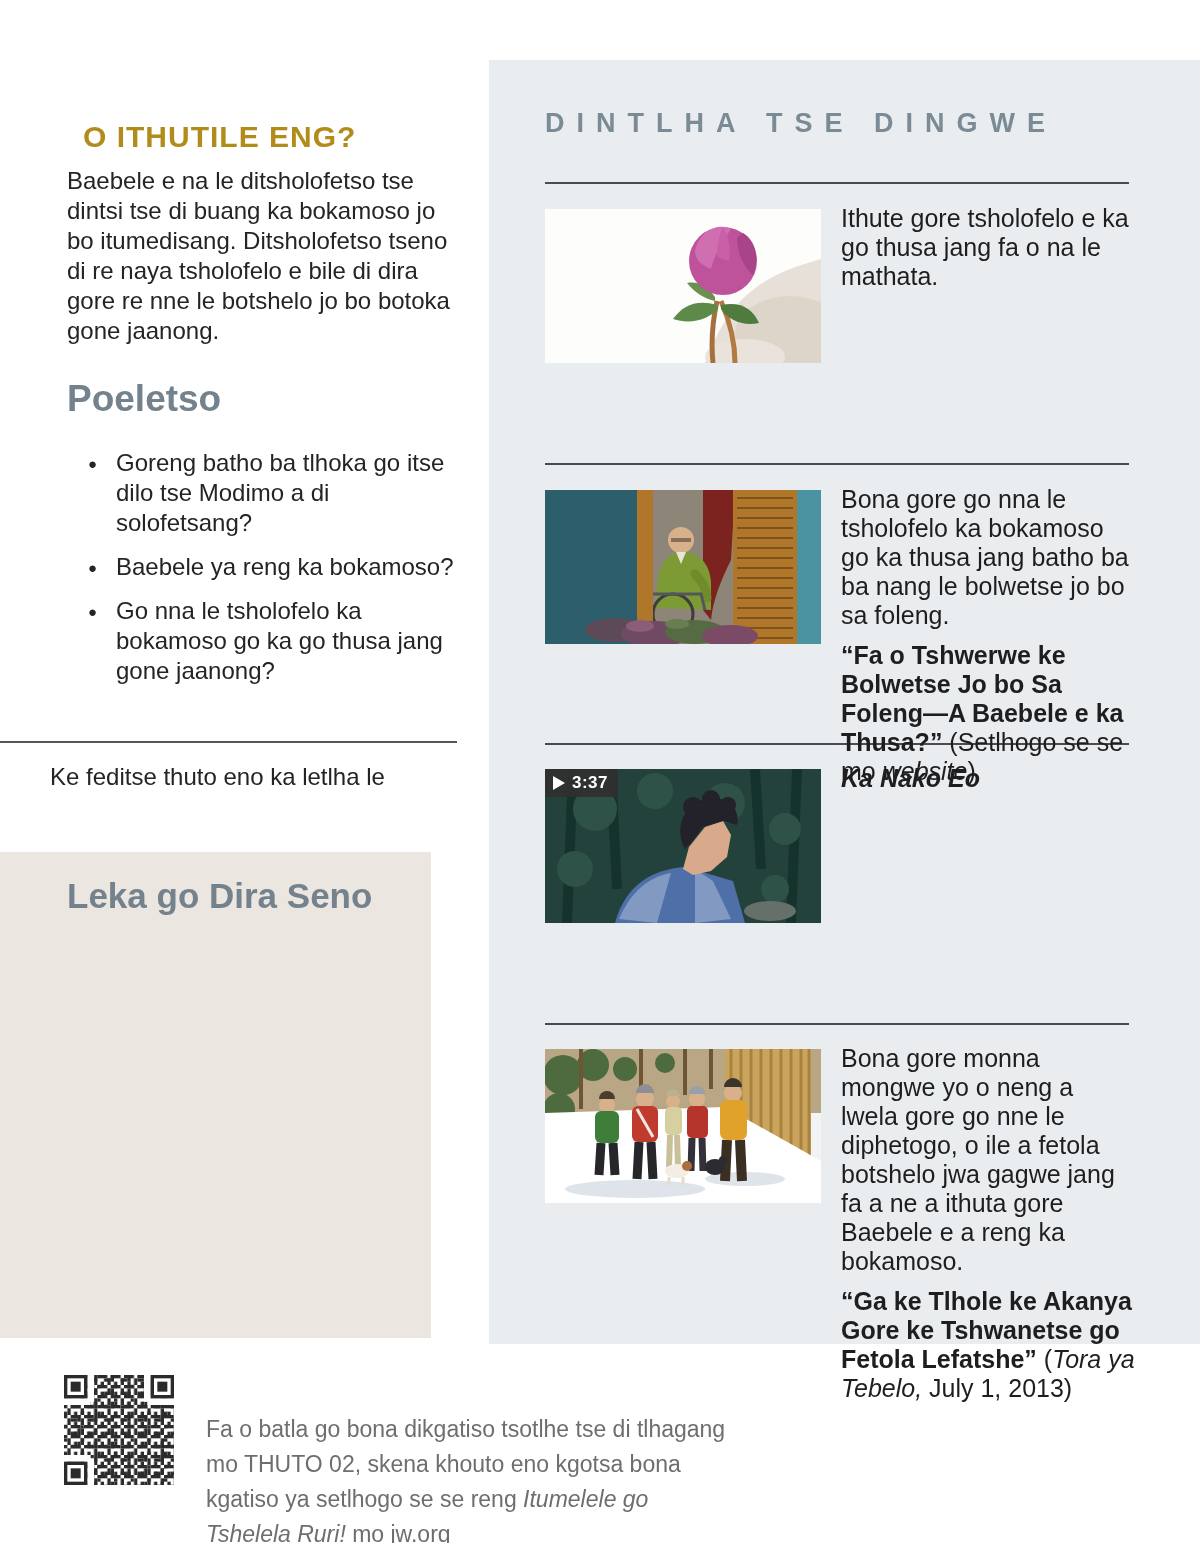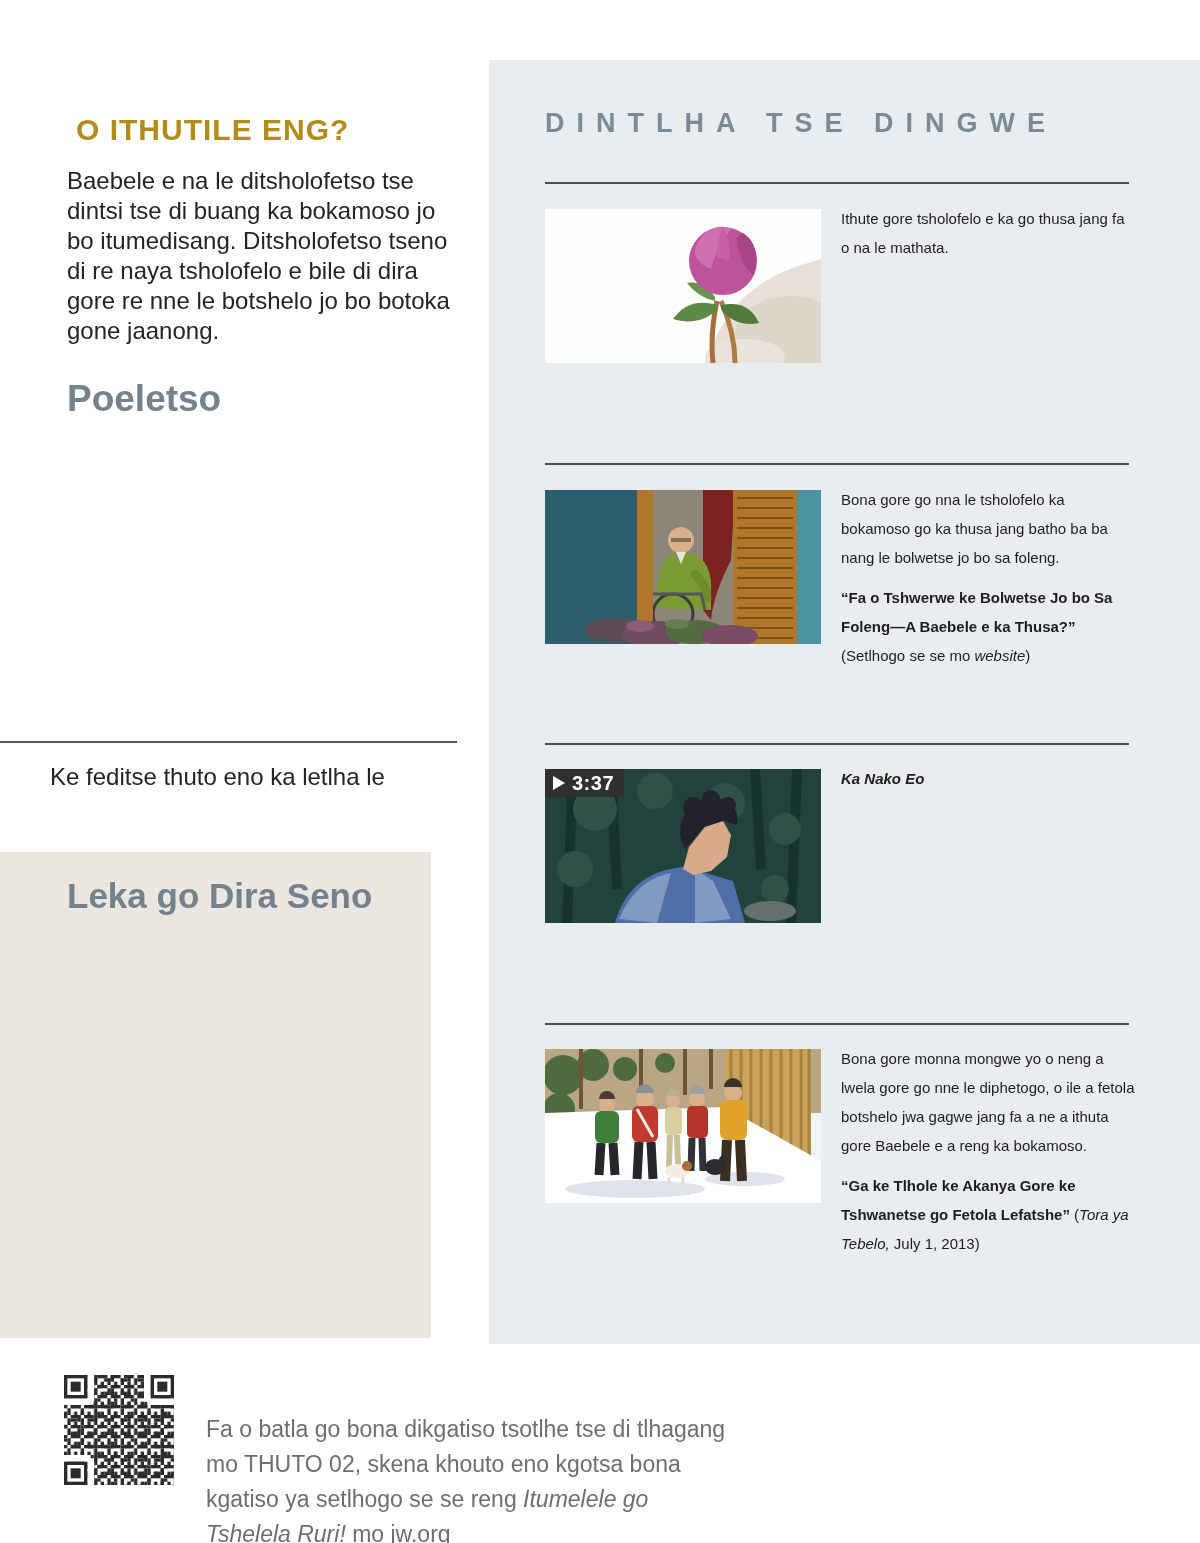--- a/index.html
+++ b/index.html
@@ -1,70 +1,75 @@
 <!DOCTYPE html>
 <html><head>
 <meta charset="utf-8">
 <style>
   html,body{margin:0;padding:0;background:#ffffff;}
   body{font-family:"Liberation Sans", sans-serif; color:#222;}
   #page{position:relative;width:1200px;height:1543px;background:#ffffff;overflow:hidden;}
 
   
   .learn-title{position:absolute;left:67px;top:104px;font-size:30px;font-weight:700;
-    letter-spacing:1px;color:#b28c1b;margin:9px;}
+    letter-spacing:1px;color:#b28c1b;margin:16px;}
   .intro{position:absolute;left:67px;top:166px;width:396px;font-size:24px;line-height:30px;margin:0;color:#242424;}
   .review-title{position:absolute;left:67px;top:378px;font-size:37px;font-weight:700;color:#73828c;margin:0;text-align:right;}
   .bullets{position:absolute;left:88px;top:448px;width:372px;margin:0;padding:0;list-style:none;
     font-size:24px;line-height:30px;color:#242424;}
   .bullets li{position:relative;padding-left:28px;margin-bottom:14px;}
   .bullets li::before{content:"●";position:absolute;left:0;top:1px;font-size:15px;}
   .left-rule{position:absolute;left:0;top:741px;width:457px;height:0;border-top:2px solid #55565a;}
   .completion-line{position:absolute;left:50px;top:762px;width:396px;font-size:24px;line-height:30px;margin:0;color:#242424;}
 
   
   .try-box{position:absolute;left:0;top:852px;width:431px;height:486px;background:#ece6e1;}
   .try-title{position:absolute;left:67px;top:24px;font-size:35px;font-weight:700;color:#73828c;margin:0;}
 
   
   .right-panel{position:absolute;left:489px;top:60px;width:711px;height:1284px;background:#e9edf0;}
   .section-title{position:absolute;left:56px;top:48px;font-size:27px;font-weight:700;
     letter-spacing:12px;color:#7b8b95;margin:0;white-space:nowrap;}
   .rp-rule{position:absolute;left:56px;width:584px;height:0;border-top:2px solid #4b4c4f;}
   .thumb{position:absolute;left:56px;width:276px;height:154px;overflow:hidden;}
   .thumb svg{display:block;}
-  .item-text{position:absolute;left:352px;width:296px;font-size:15px;line-height:29px;color:#1e1e1e;}
+  .item-text{position:absolute;left:352px;width:296px;font-size:25px;line-height:29px;color:#1e1e1e;}
   .item-text .lead{margin:0 0 11px 0;}
   .item-text .ref{margin:0;font-weight:700;}
   .item-text .ref .pre,.item-text .ref .post{font-weight:400;}
   .item-text .ref .ital{font-weight:400;font-style:italic;}
   .item-text .ref.bolditalic{font-style:italic;}
 
   
   .vbadge{position:absolute;left:0;top:0;height:28px;min-width:70px;background:rgba(48,48,48,.92);
     color:#ffffff;display:flex;align-items:center;padding:0 10px 0 8px;box-sizing:border-box;
-    font-size:20px;font-weight:700;letter-spacing:.5px;justify-content:center;}
+    font-size:17px;font-weight:700;letter-spacing:.5px;justify-content:center;}
   .play-tri{width:0;height:0;border-left:12px solid #ffffff;border-top:7px solid transparent;
     border-bottom:7px solid transparent;margin-right:7px;}
 
   
   .qr{position:absolute;left:62px;top:1375px;}
   .footer-caption{position:absolute;left:198px;top:1404px;width:532px;font-size:23px;line-height:35px;
     color:#6e6e6e;margin:8px;}
   .footer-caption .ital{font-style:italic;}
 </style>
 </head>
 <body>
 
 <div id="page">
 
   <h1 class="learn-title">O ITHUTILE ENG?</h1>
   <p class="intro">Baebele e na le ditsholofetso tse dintsi tse di buang ka bokamoso jo bo itumedisang. Ditsholofetso tseno di re naya tsholofelo e bile di dira gore re nne le botshelo jo bo botoka gone jaanong.</p>
   <h2 class="review-title">Poeletso</h2>
 
+  <ul class="bullets">
+    <li>Goreng batho ba tlhoka go itse dilo tse Modimo a di solofetsang?</li>
+    <li>Baebele ya reng ka bokamoso?</li>
+    <li>Go nna le tsholofelo ka bokamoso go ka go thusa jang gone jaanong?</li>
+  </ul>
 
   <div class="left-rule"></div>
   <p class="completion-line">Ke feditse thuto eno ka letlha le</p>
 
   <div class="try-box">
     <h2 class="try-title">Leka go Dira Seno</h2>
 
   </div>
 
   <div class="right-panel">

